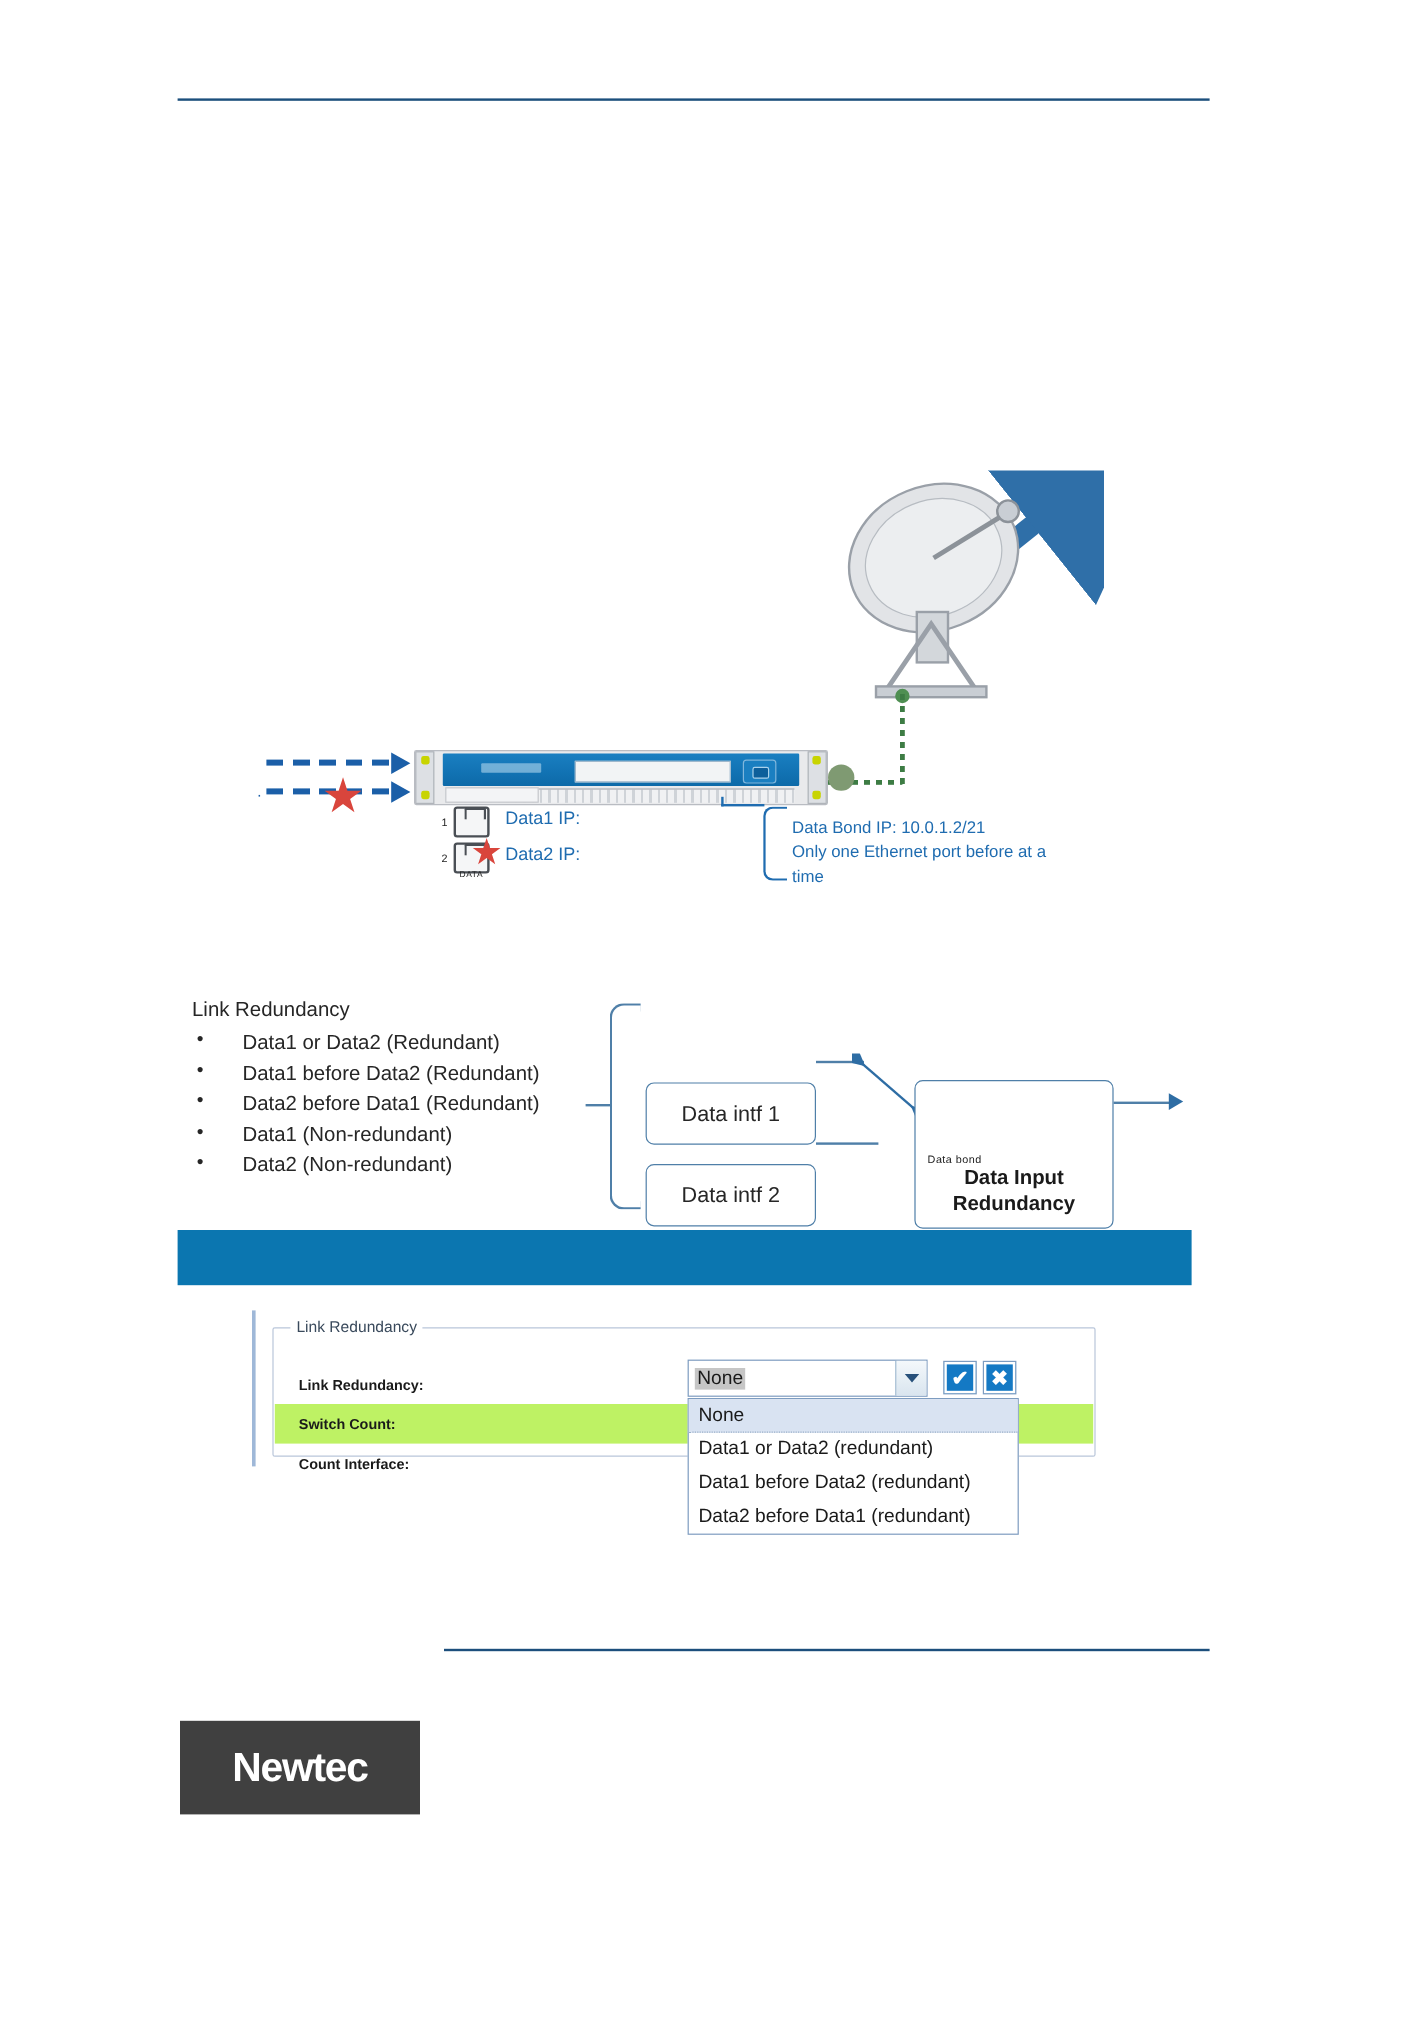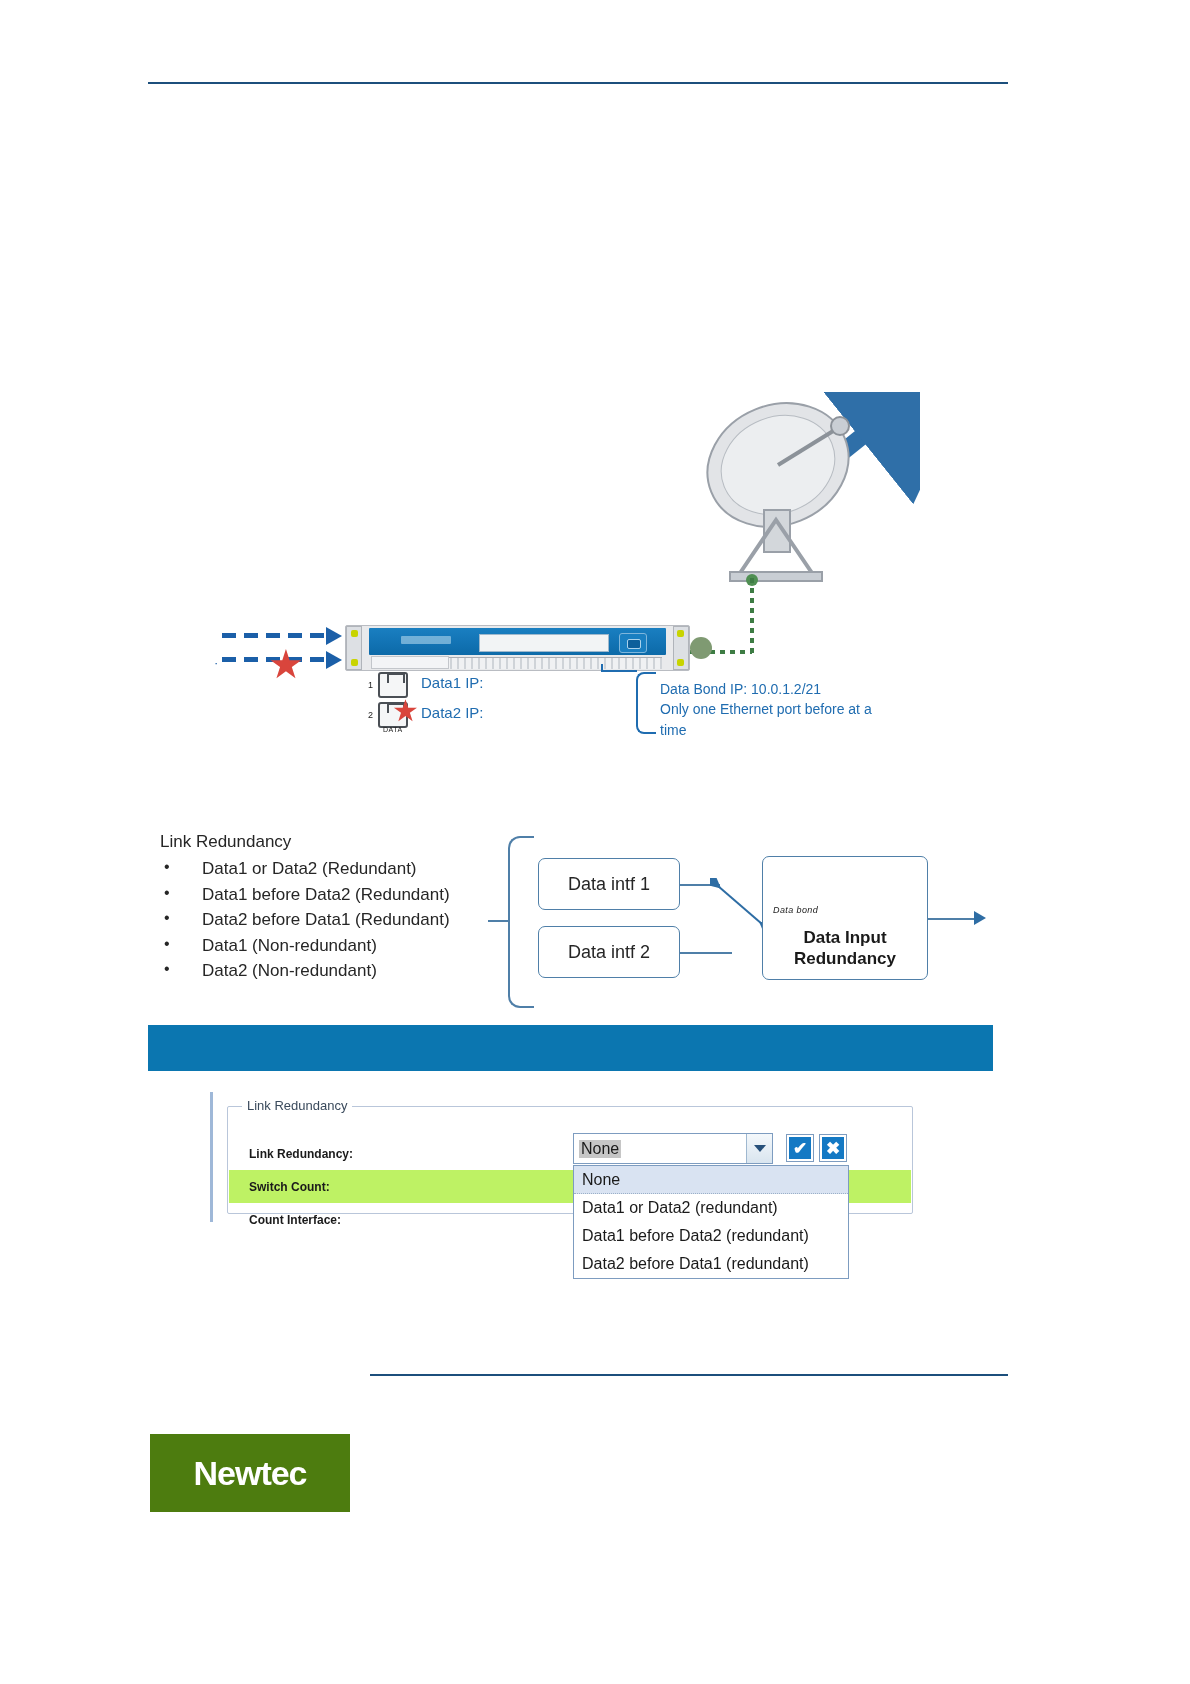--- a/index.html
+++ b/index.html
@@ -179,33 +179,32 @@
     border:2px solid #4f7fa8; border-right:none; border-radius:12px 0 0 12px;
   }
   .big-brace-stem {
     position:absolute; left:488px; top:920px; width:22px; height:2px; background:#4f7fa8;
   }
 
   
   .dbox {
     position:absolute; border:1.5px solid #4f7fa8; border-radius:7px;
     background:#fff; display:flex; align-items:center; justify-content:center;
-    font-size:18px; color:#262626;
+    font-size:18px; color:#262626;margin-top:44px;
   }
   .dbox.intf1 { left:538px; top:858px; width:142px; height:52px; }
   .dbox.intf2 { left:538px; top:926px; width:142px; height:52px; }
   .dbox.dii {
     left:762px; top:856px; width:166px; height:124px;
     align-items:flex-end; justify-content:center; padding-bottom:14px;
     flex-direction:column;
   }
   .dii-bond {
-    position:absolute; left:10px; top:48px; font-size:9px; color:#1a1a1a;
+    position:absolute; left:10px; top:60px; font-size:9px; color:#1a1a1a;
     letter-spacing:.4px;
-    font-style:italic;
   }
   .dii-title {
     position:absolute; left:0; right:0; top:70px;
     text-align:center; font-size:17px; font-weight:bold; color:#1a1a1a;
     line-height:1.25;
   }
 
   .stub { position:absolute; height:1.5px; background:#4f7fa8; }
   .stub.s-i1 { left:680px; top:884px; width:40px; }
   .stub.s-i2 { left:680px; top:952px; width:52px; }
@@ -285,21 +284,21 @@
   }
   .dditem {
     height:28px; display:flex; align-items:center;
     padding-left:8px; font-size:16px; color:#1a1a1a;
   }
   .dditem.sel { background:#d9e3f2; border-bottom:1px dotted #9bb0c8; }
 
   
   .logo {
     position:absolute; left:150px; top:1434px; width:200px; height:78px;
-    background:#4d7c0f; display:flex; align-items:center; justify-content:center;
+    background:#404040; display:flex; align-items:center; justify-content:center;
   }
   .logo span {
     color:#ffffff; font-size:34px; font-weight:bold;
     font-family:"Liberation Sans", sans-serif; letter-spacing:-1px;
   }
 </style>
 </head>
 <body>
 
 <div class="top-rule"></div>

